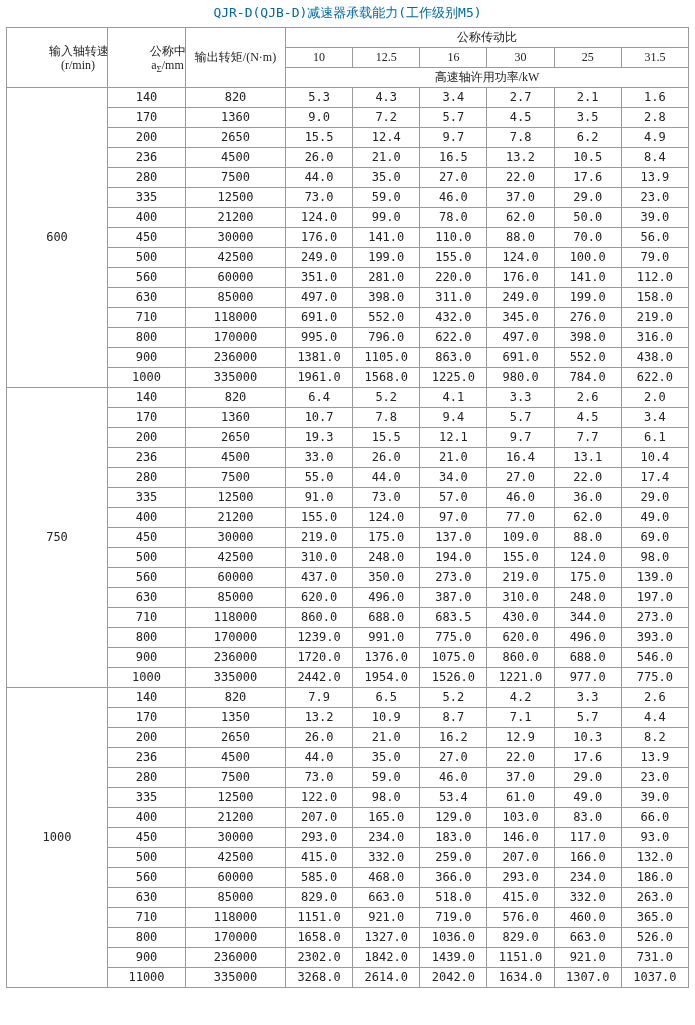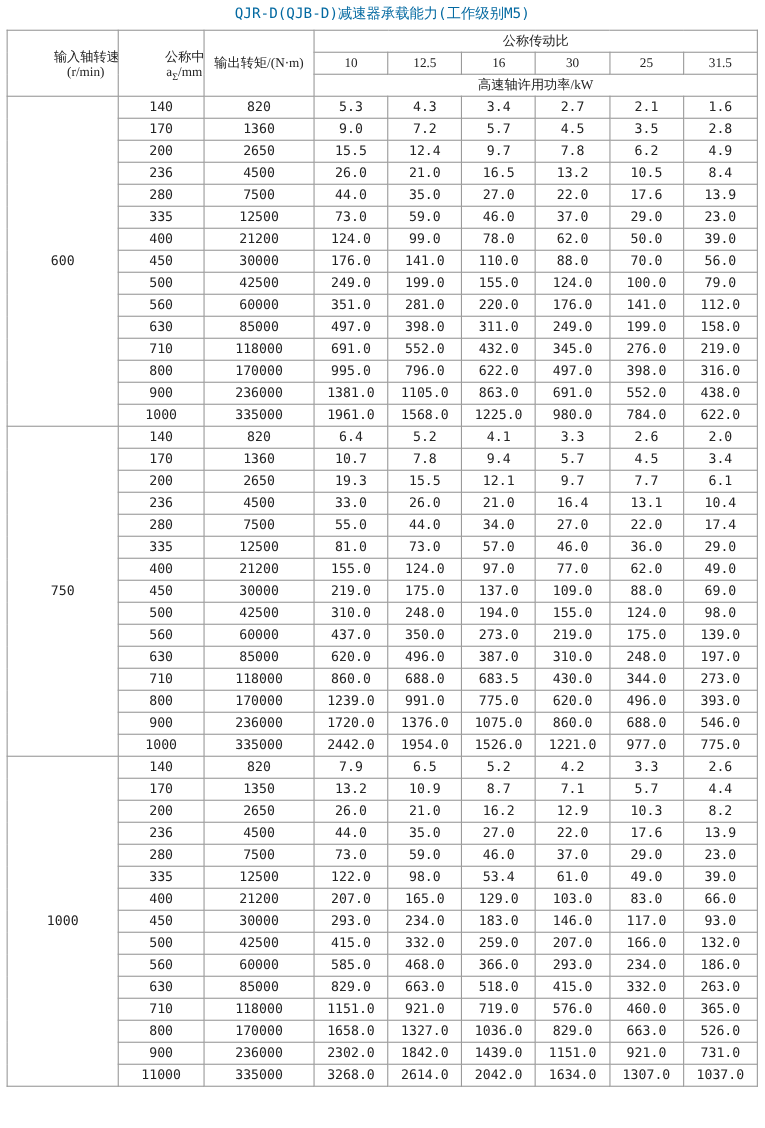--- a/index.html
+++ b/index.html
@@ -291,21 +291,21 @@
         <td>55.0</td>
         <td>44.0</td>
         <td>34.0</td>
         <td>27.0</td>
         <td>22.0</td>
         <td>17.4</td>
       </tr>
       <tr>
         <td>335</td>
         <td>12500</td>
-        <td>81.0</td>
+        <td>91.0</td>
         <td>73.0</td>
         <td>57.0</td>
         <td>46.0</td>
         <td>36.0</td>
         <td>29.0</td>
       </tr>
       <tr>
         <td>400</td>
         <td>21200</td>
         <td>155.0</td>

